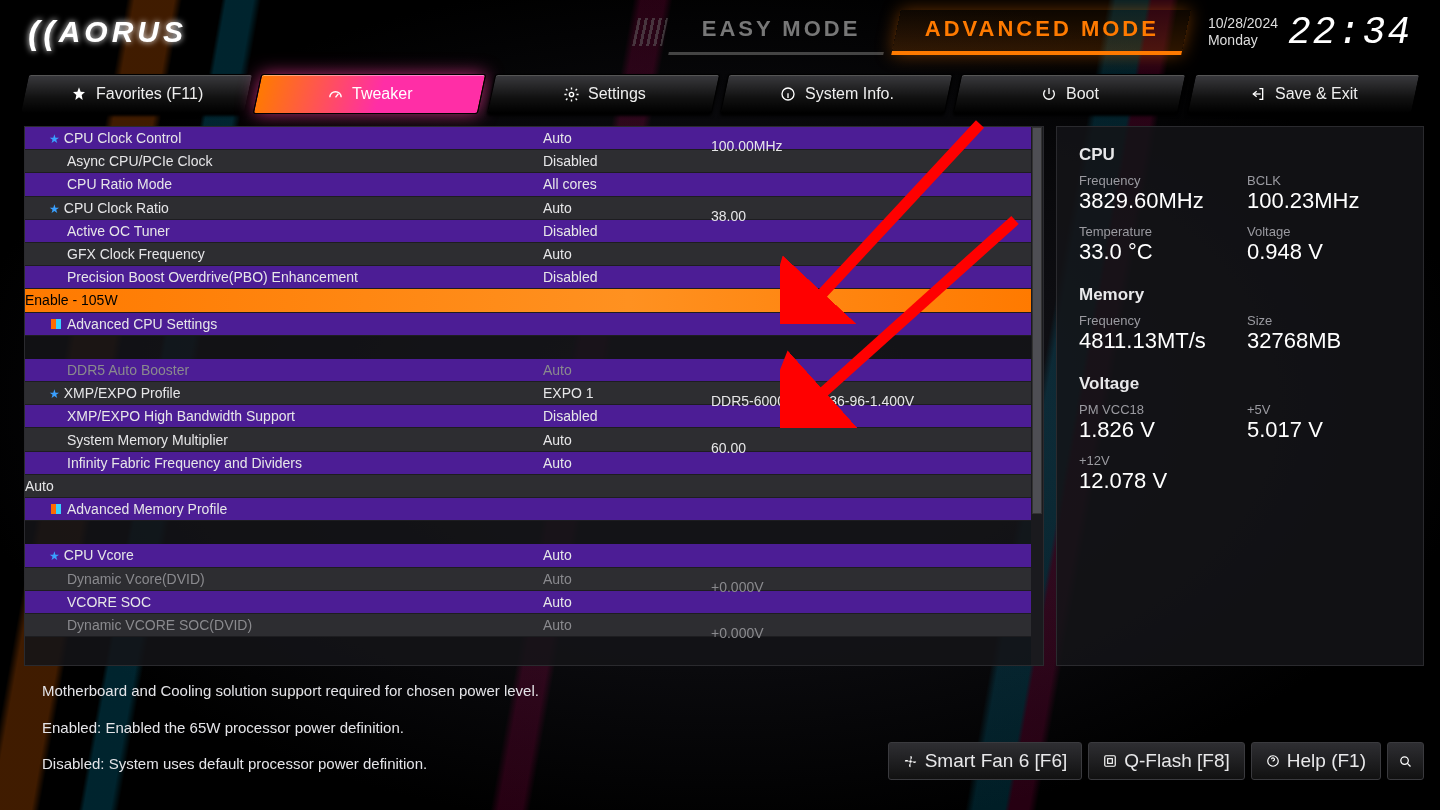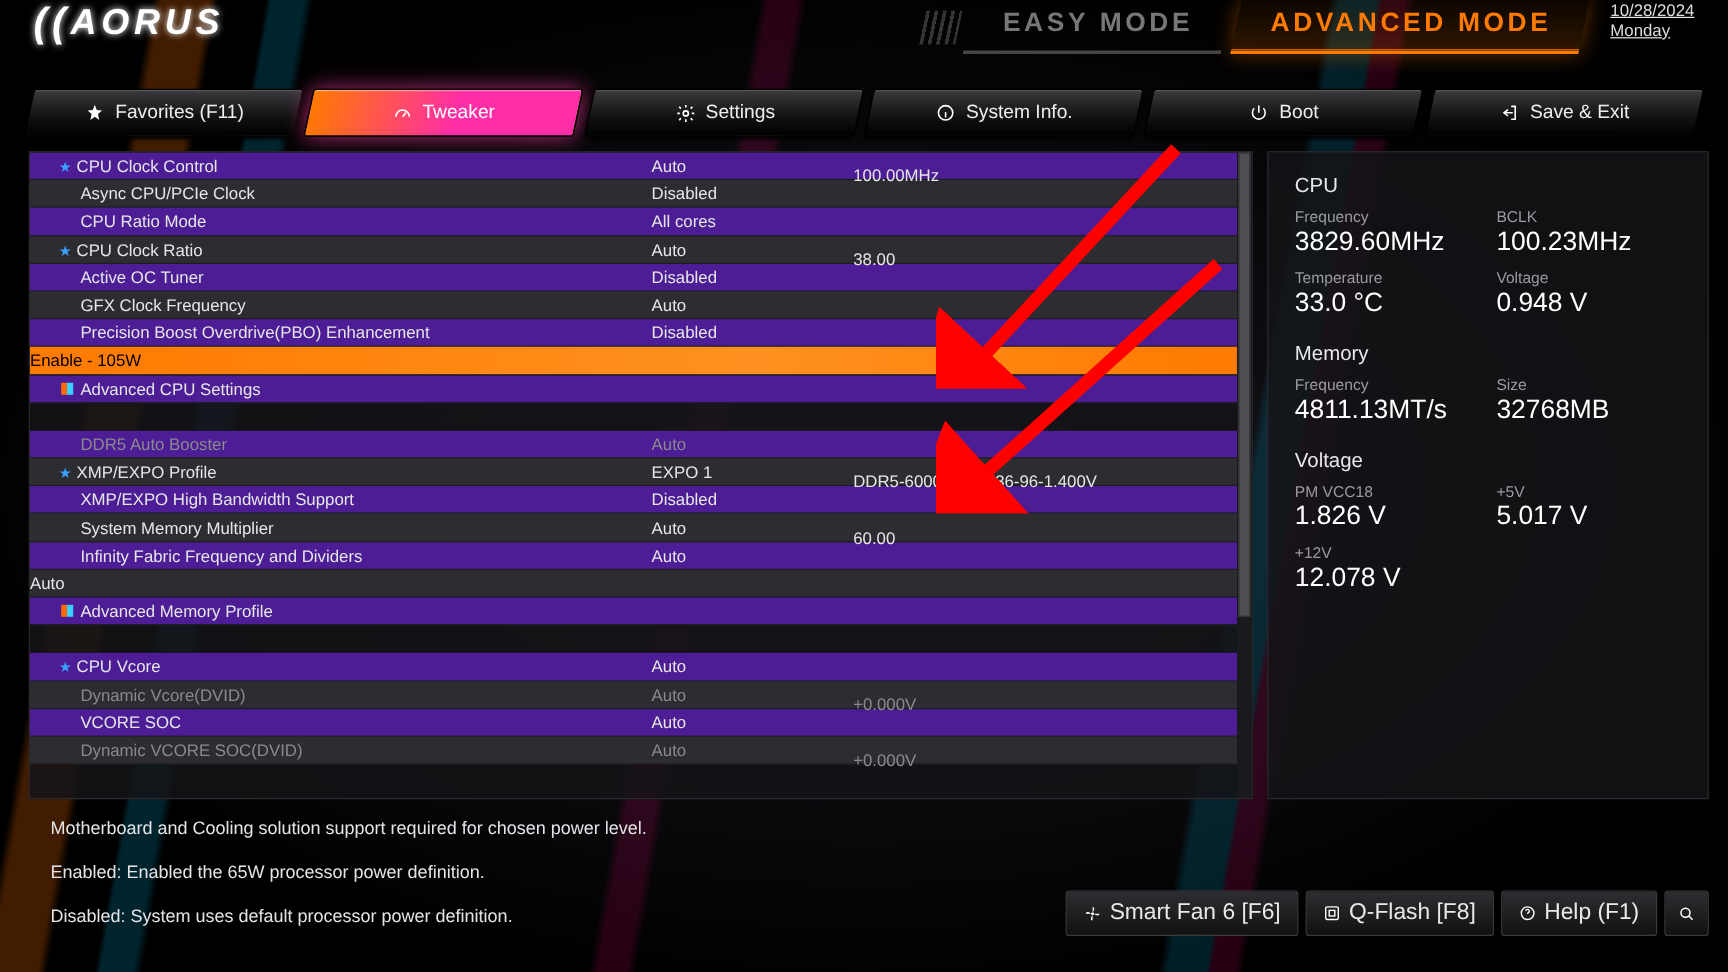--- a/index.html
+++ b/index.html
@@ -22,21 +22,21 @@
       transparent 42.5%,
       transparent 70%,
       rgba(0,200,255,.15) 70.5%, rgba(0,200,255,.15) 72.5%,
       rgba(255,0,120,.15) 72.8%, rgba(255,0,120,.15) 74%,
       transparent 74.5%, transparent 100%
     ),
     radial-gradient(ellipse at 50% 50%, #1a1a22 0%, #000 75%);
 }
 .topbar {
   position: relative; z-index: 2;
-  height: 64px; display: flex; align-items: flex-start;
+  height: 64px; display: flex; align-items: center;
   padding: 0 28px;
 }
 .logo { font-size: 30px; font-weight: 800; letter-spacing: 4px; font-style: italic;
   color: #fff; text-shadow: 0 0 6px #fff; }
 .logo-pre { font-size: 34px; vertical-align: -2px; }
 .mode-tabs { margin-left: auto; display: flex; gap: 8px; align-items: center; }
 .mode-tab {
   padding: 6px 28px 10px; font-size: 22px; letter-spacing: 3px; font-weight: 600;
   transform: skewX(-12deg);
   color: #777; border-bottom: 3px solid #444;
@@ -44,21 +44,21 @@
 .mode-tab span { display:inline-block; transform: skewX(12deg); }
 .mode-tab.active {
   color: #ff7a00;
   border-bottom-color: #ff7a00;
   background: linear-gradient(180deg, rgba(255,120,0,.05), rgba(255,120,0,.18));
   box-shadow: inset 0 -1px 0 #ff7a00, 0 0 18px rgba(255,120,0,.4);
 }
 .mode-hatch { width: 30px; height: 28px; transform: skewX(-12deg);
   background: repeating-linear-gradient(90deg,#666 0 3px, transparent 3px 7px);
   opacity:.5; }
-.clock-box { margin-left: 22px; text-align: left; display:flex; align-items:center; gap:10px;text-decoration:underline;}
+.clock-box { margin-left: 22px; text-align: left; display:flex; align-items:center; gap:10px;}
 .date-col { font-size: 14px; color:#ddd; line-height:1.2;}
 .time { font-family: "DS-Digital","Courier New",monospace; font-size: 38px; letter-spacing: 2px;
   font-style: italic; color:#fff; }
 .nav {
   position: relative; z-index:2;
   display:flex; gap:8px; padding: 10px 24px 4px;
 }
 .nav-btn {
   flex:1; height:40px;
   background: linear-gradient(180deg,#3a3a3e,#111 60%,#000);
@@ -117,21 +117,21 @@
 .scroll-thumb { position:absolute; left:1px; right:1px; top:0; height:72%;
   background:#4e4e54; border:1px solid #333; }
 .side {
   width:368px;
   background: rgba(20,20,24,.85);
   border:1px solid #2a2a2e;
   height:540px;
   padding:18px 22px;
 }
 .side-group { margin-bottom:20px; }
-.side-title { font-size:17px; color:#e8e8ea; margin-bottom:8px;}
+.side-title { font-size:17px; color:#e8e8ea; margin-bottom:8px;font-weight:bold;}
 .side-grid { display:flex; gap:14px; }
 .stat { flex:1; }
 .stat-label { font-size:13px; color:#9a9aa0; }
 .stat-value { font-size:22px; color:#fff; font-weight:500; }
 .help-text {
   position:relative; z-index:2;
   padding: 14px 28px 0 42px; font-size:15px; color:#e4e4e8; line-height:1.5;
   max-width:780px;
 }
 .footer-btns {
@@ -161,20 +161,21 @@
   <div class="mode-tabs">
     <div class="mode-hatch"></div>
     <div class="mode-tab"><span>EASY MODE</span></div>
     <div class="mode-tab active"><span>ADVANCED MODE</span></div>
   </div>
   <div class="clock-box">
     <div class="date-col">
       <div>10/28/2024</div>
       <div>Monday</div>
     </div>
+    <div class="time">22:34</div>
   </div>
 </div>
 
 <div class="nav">
   <div class="nav-btn">
     <span class="nav-icon">
       <svg viewBox="0 0 24 24" width="16" height="16" fill="#fff">
           <path d="M12 2l2.5 6.5L21 9l-5 4.5L17.5 21 12 17l-5.5 4L8 13.5 3 9l6.5-.5z"></path>
         </svg>
     </span>

